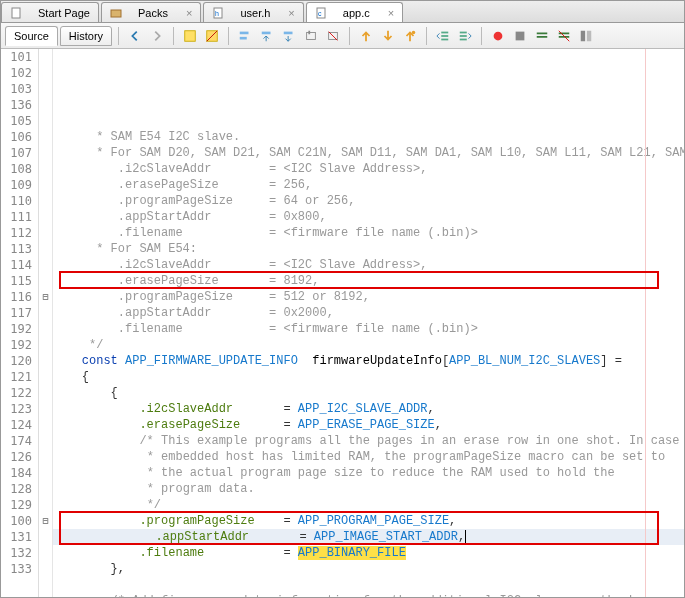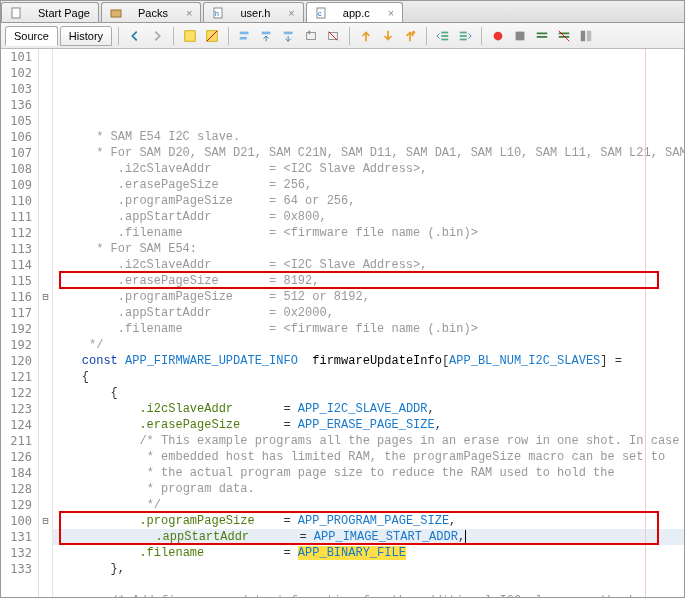--- a/index.html
+++ b/index.html
@@ -218,21 +218,21 @@
       <div class="rownum">115</div>
       <div class="rownum">116</div>
       <div class="rownum">117</div>
       <div class="rownum">192</div>
       <div class="rownum">192</div>
       <div class="rownum">120</div>
       <div class="rownum">121</div>
       <div class="rownum">122</div>
       <div class="rownum">123</div>
       <div class="rownum">124</div>
-      <div class="rownum">211</div>
+      <div class="rownum">174</div>
       <div class="rownum">126</div>
       <div class="rownum">184</div>
       <div class="rownum">128</div>
       <div class="rownum">129</div>
       <div class="rownum">100</div>
       <div class="rownum">131</div>
       <div class="rownum">132</div>
       <div class="rownum">133</div>
     </div>
   <div class="fold" id="foldg">

